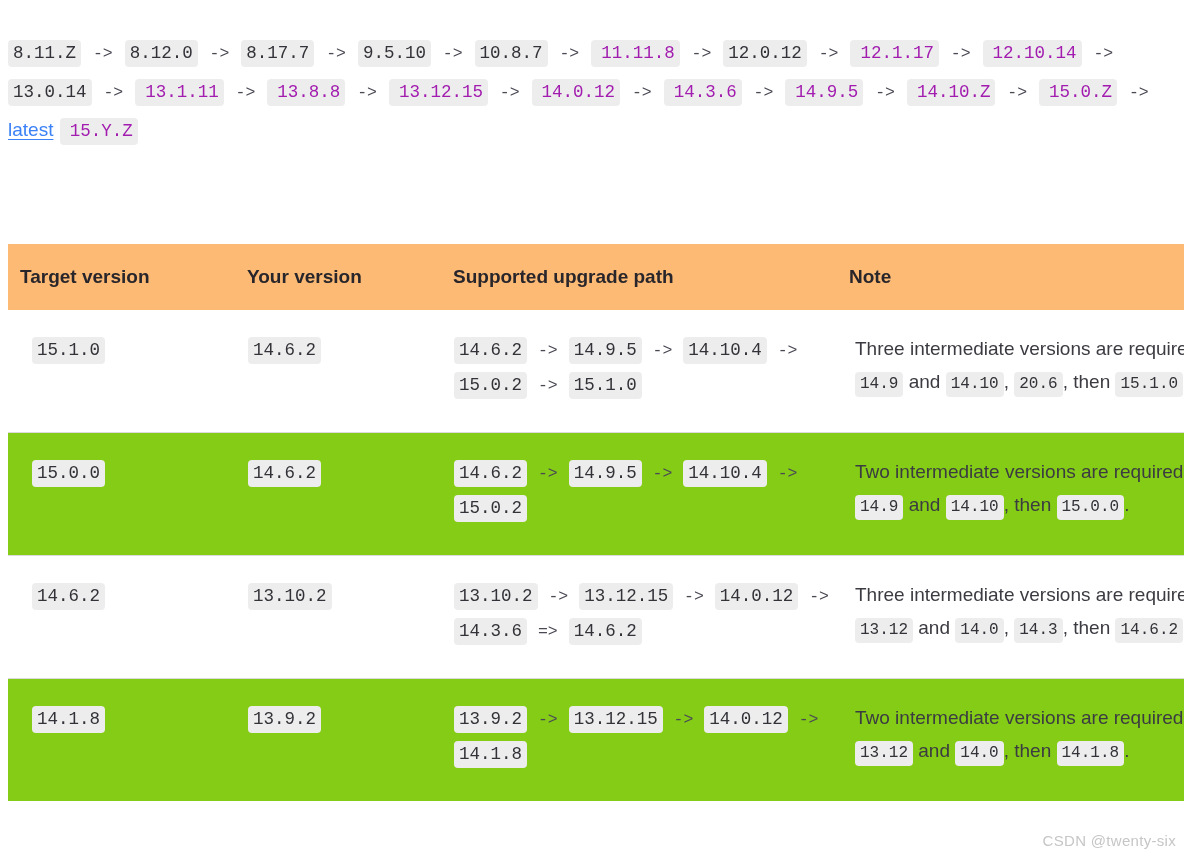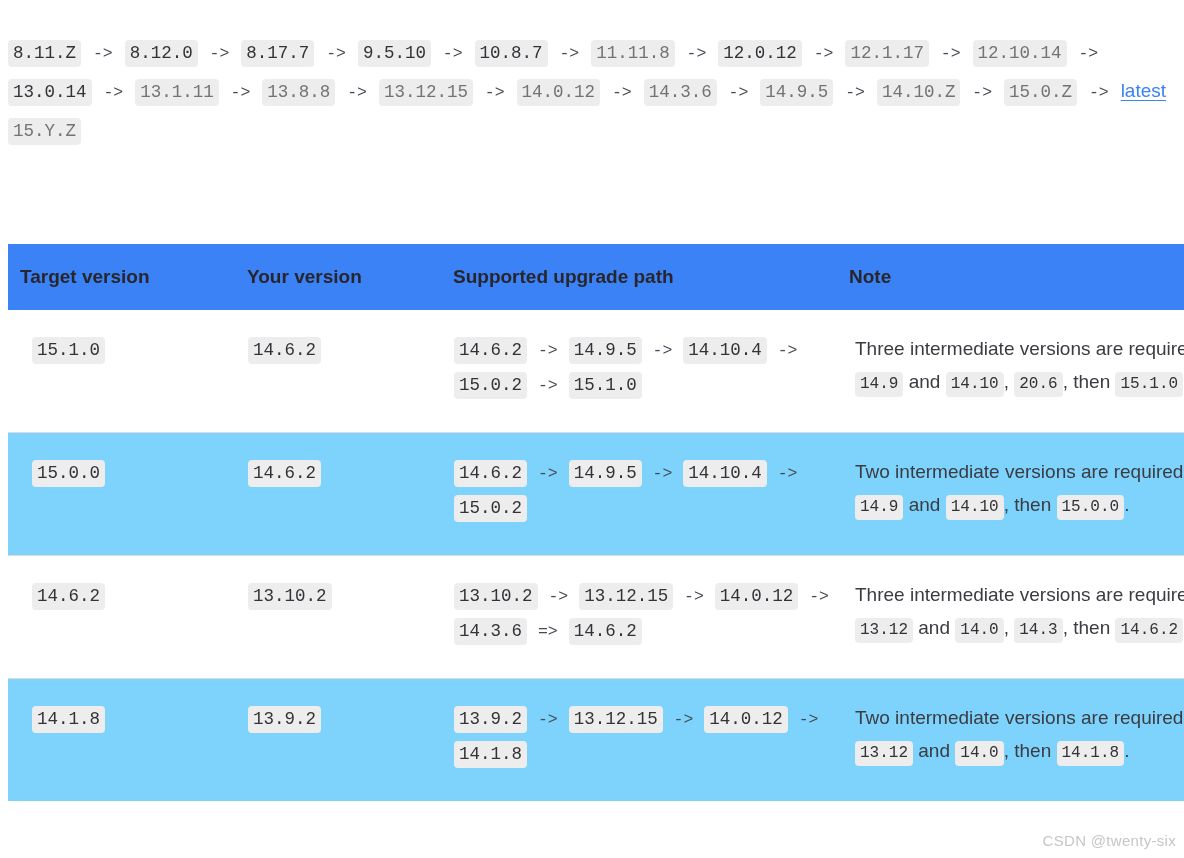--- a/index.html
+++ b/index.html
@@ -41,21 +41,22 @@
   code.code {
     font-family: "Liberation Mono", "DejaVu Sans Mono", monospace;
     font-size: 17.5px;
     background: #ededed;
     border-radius: 4px;
     padding: 3px 5px 4px 5px;
     color: #333238;
     white-space: nowrap;
   }
   code.code.link {
-    color: #737373;
+    color: #a21caf;
+    padding-left: 10px;
   }
   .arrow {
     font-family: "Liberation Mono", "DejaVu Sans Mono", monospace;
     font-size: 16.5px;
     color: #4a4a55;
     padding: 0 1px;
   }
   a.textlink {
     color: #3b82f6;
     text-decoration: underline;
@@ -80,21 +81,21 @@
     left: 8px;
     top: 244px;
     width: 1168px;
   }
   table.upgrade {
     border-collapse: collapse;
     width: 1168px;
     table-layout: fixed;
   }
   table.upgrade thead th {
-    background: #3b82f6;
+    background: #fdba74;
     text-align: left;
     font-size: 19px;
     font-weight: bold;
     color: #28262b;
     padding: 22px 10px 22px 0;
     border: 0;
   }
   table.upgrade thead th.c0 { padding-left: 12px; width: 217px; }
   table.upgrade thead th.c1 { width: 196px; }
   table.upgrade thead th.c2 { width: 386px; }
@@ -107,21 +108,21 @@
     font-size: 19px;
     line-height: 33px;
     color: #3b3b42;
   }
   table.upgrade tbody td.c0 { padding-left: 24px; }
   table.upgrade tbody td.c1 { padding-left: 1px; }
   table.upgrade tbody td.c2 { padding-left: 1px; margin-left: 28px; }
   table.upgrade tbody td.c3 { padding-left: 6px; padding-right: 20px; }
 
   table.upgrade tbody tr.alt td {
-    background: #7dd3fc;
+    background: #84cc16;
   }
   table.upgrade tbody tr:first-child td {
     border-top: 0;
   }
 
   td code.code, th code.code {
     font-size: 17.5px;
   }
 
   .pathcell {

